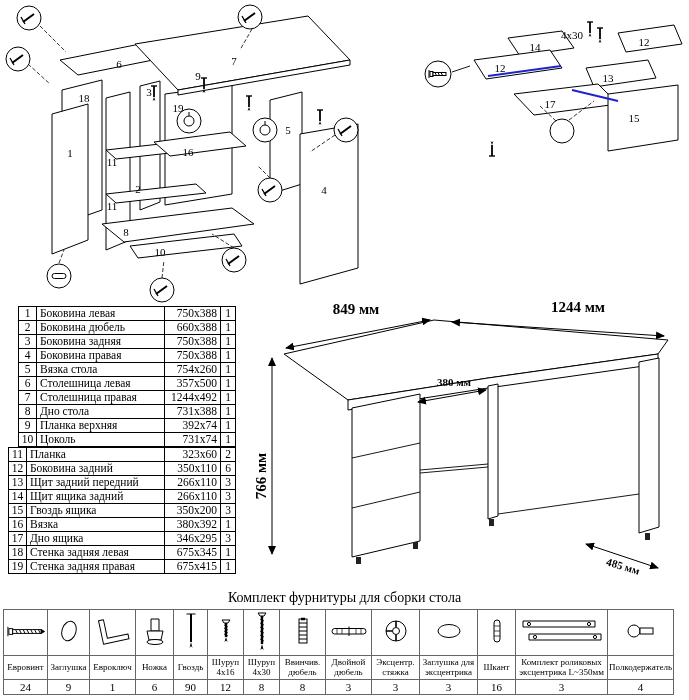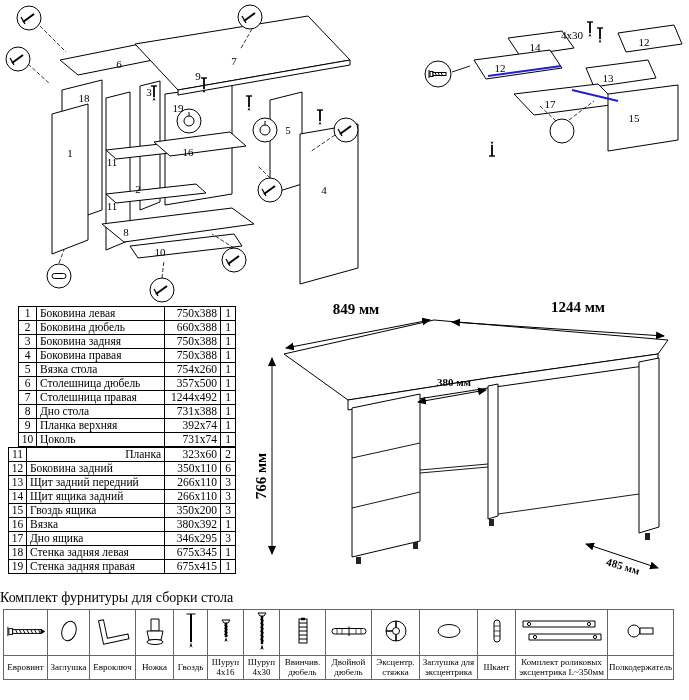--- a/index.html
+++ b/index.html
@@ -21,23 +21,23 @@
 
   .parts-tables{position:absolute;left:8px;top:306px}
   table.parts{border-collapse:collapse;font-size:11.5px}
   table.parts td{border:1px solid #000;padding:0 3px;height:13px;line-height:13px;white-space:nowrap}
   table.parts td.num{width:18px;text-align:center;padding:0 1px}
   table.parts td.size{width:56px;text-align:right}
   table.parts td.qty{width:15px;text-align:center;padding:0 1px}
   #parts-upper-table{margin-left:10px}
   #parts-upper-table td.name{width:128px}
   #parts-lower-table td.name{width:138px}
-  #parts-lower-table tr:first-child td.name{text-align:right}
-
-  .hw-title{position:absolute;top:590px;left:0;width:689px;font-size:14px}
+  #parts-lower-table tr:first-child td.name{text-align:left}
+
+  .hw-title{position:absolute;top:590px;left:0;width:689px;text-align:center;font-size:14px}
   .hw-table{position:absolute;top:609px;left:3px;border-collapse:collapse;table-layout:fixed}
   .hw-table td{border:1px solid #666;text-align:center;vertical-align:middle;padding:0 1px;overflow:hidden}
   .hw-table tr.r-icons td{height:46px}
   .hw-table tr.r-names td{font-size:9px;line-height:1.05;height:24px}
   .hw-table tr.r-qtys td{font-size:11px;height:15px}
 </style>
 </head>
 <body>
 
 <div class="page">
@@ -201,21 +201,21 @@
             <td class="qty">1</td>
           </tr>
           <tr>
             <td class="num">5</td>
             <td class="name">Вязка стола</td>
             <td class="size">754x260</td>
             <td class="qty">1</td>
           </tr>
           <tr>
             <td class="num">6</td>
-            <td class="name">Столешница дюбель</td>
+            <td class="name">Столешница левая</td>
             <td class="size">357x500</td>
             <td class="qty">1</td>
           </tr>
           <tr>
             <td class="num">7</td>
             <td class="name">Столешница правая</td>
             <td class="size">1244x492</td>
             <td class="qty">1</td>
           </tr>
           <tr>
@@ -457,16 +457,32 @@
           <td>Шуруп 4x16</td>
           <td>Шуруп 4x30</td>
           <td>Ввинчив. дюбель</td>
           <td>Двойной дюбель</td>
           <td>Эксцентр. стяжка</td>
           <td>Заглушка для эксцентрика</td>
           <td>Шкант</td>
           <td>Комплект роликовых эксцентрика L~350мм</td>
           <td>Полкодержатель</td>
         </tr>
+      <tr class="r-qtys" id="hw-qtys">
+          <td>24</td>
+          <td>9</td>
+          <td>1</td>
+          <td>6</td>
+          <td>90</td>
+          <td>12</td>
+          <td>8</td>
+          <td>8</td>
+          <td>3</td>
+          <td>3</td>
+          <td>3</td>
+          <td>16</td>
+          <td>3</td>
+          <td>4</td>
+        </tr>
     </tbody>
   </table>
 
 </div>
 
 </body></html>

